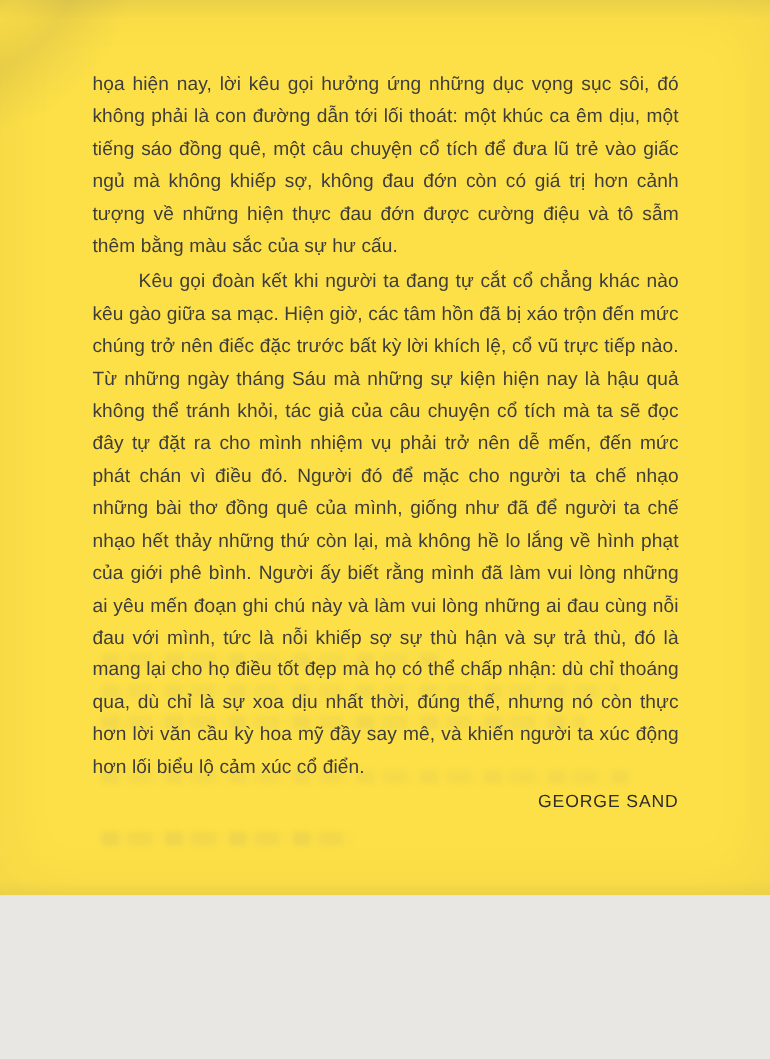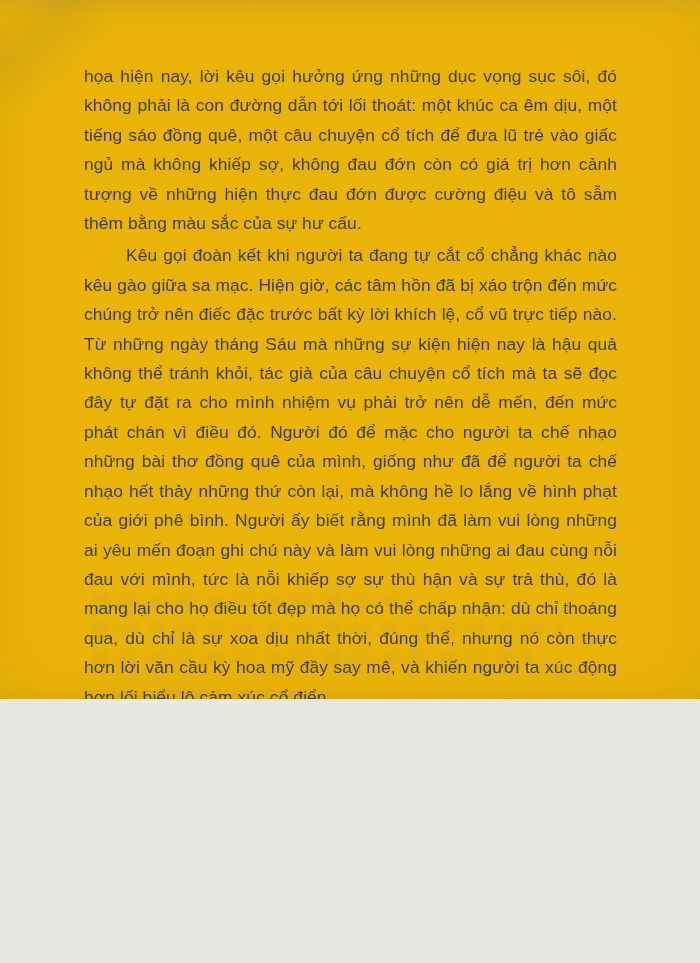--- a/index.html
+++ b/index.html
@@ -4,23 +4,23 @@
 <style>
   html, body {
     margin: 0;
     padding: 0;
     background: #e9e7e3;
     font-family: "Liberation Sans", sans-serif;
   }
   .page {
     position: relative;
     width: 700px;
-    height: 699px;
+    height: 814px;
     margin: 0 auto;
-    background: #eab308;
+    background: #fde047;
     overflow: hidden;
     box-shadow: inset 0 0 60px rgba(0,0,0,0.05);
   }
   
   .corner-curl {
     position: absolute;
     left: 0; top: 0;
     width: 220px; height: 220px;
     background:
       radial-gradient(circle at -40px -40px,

